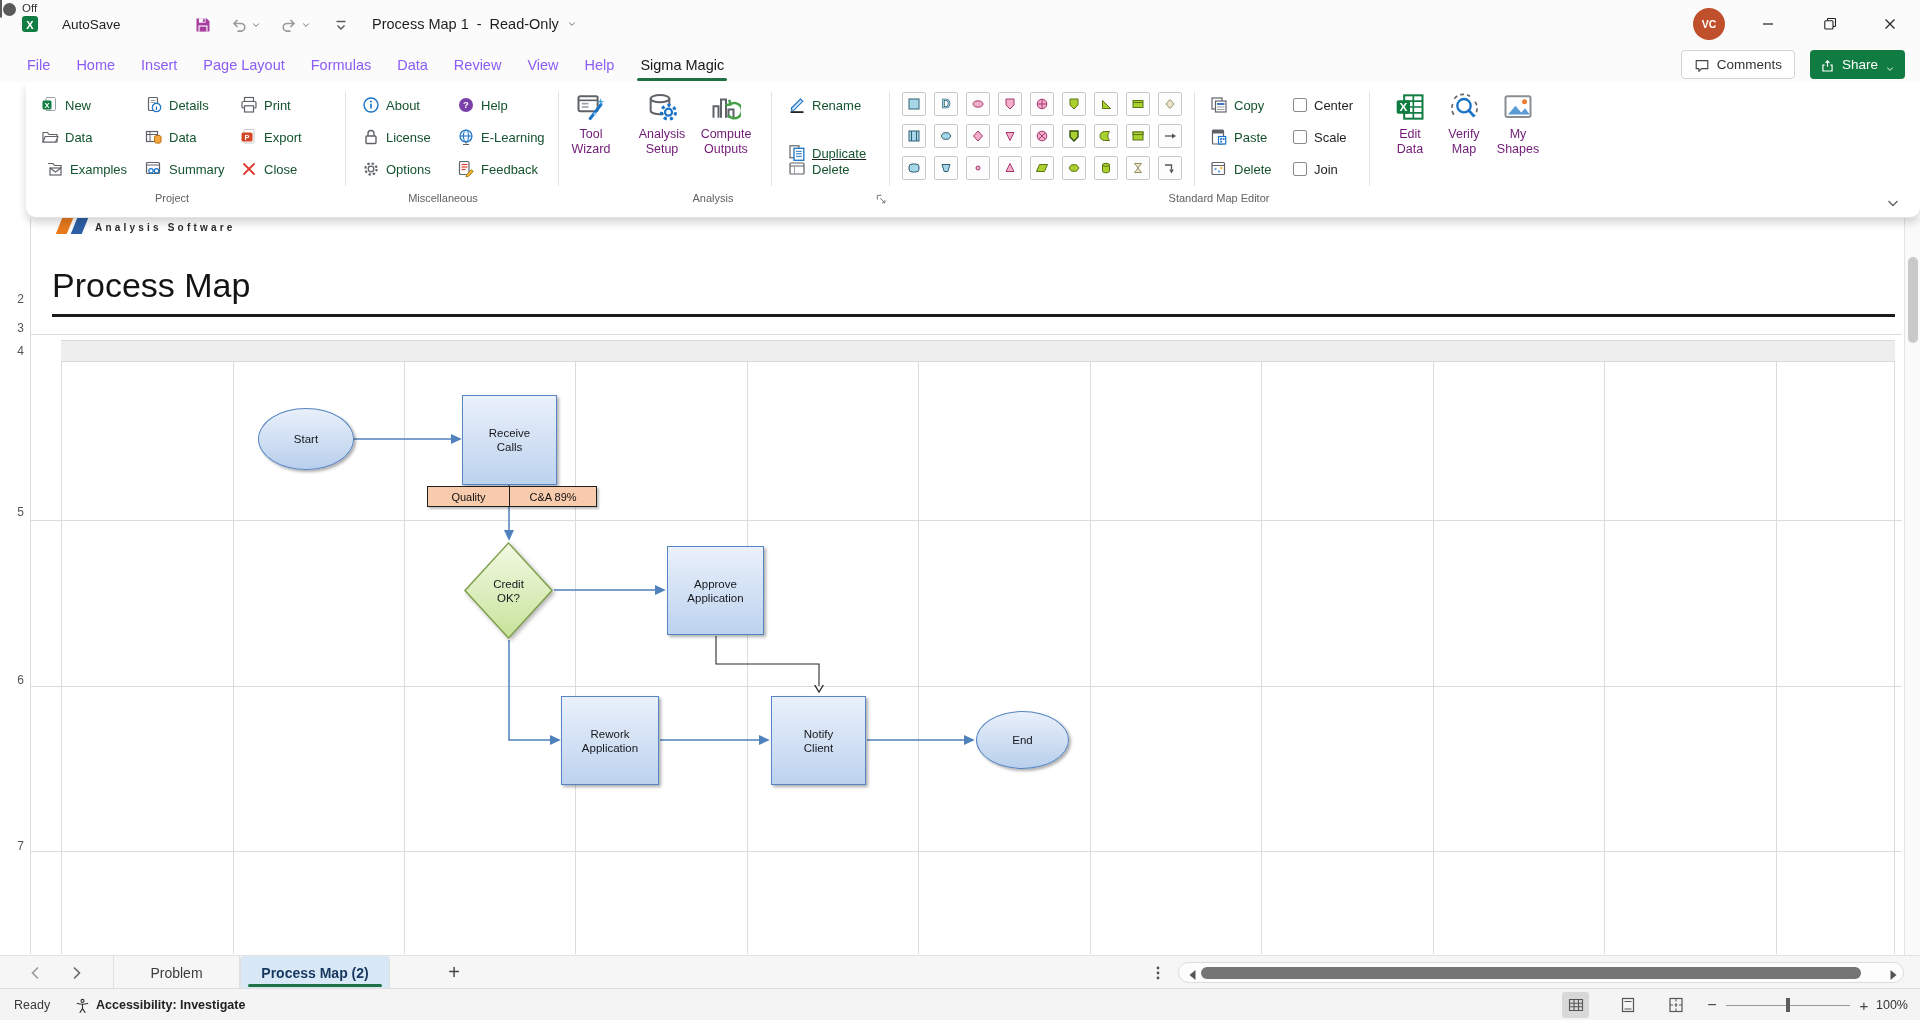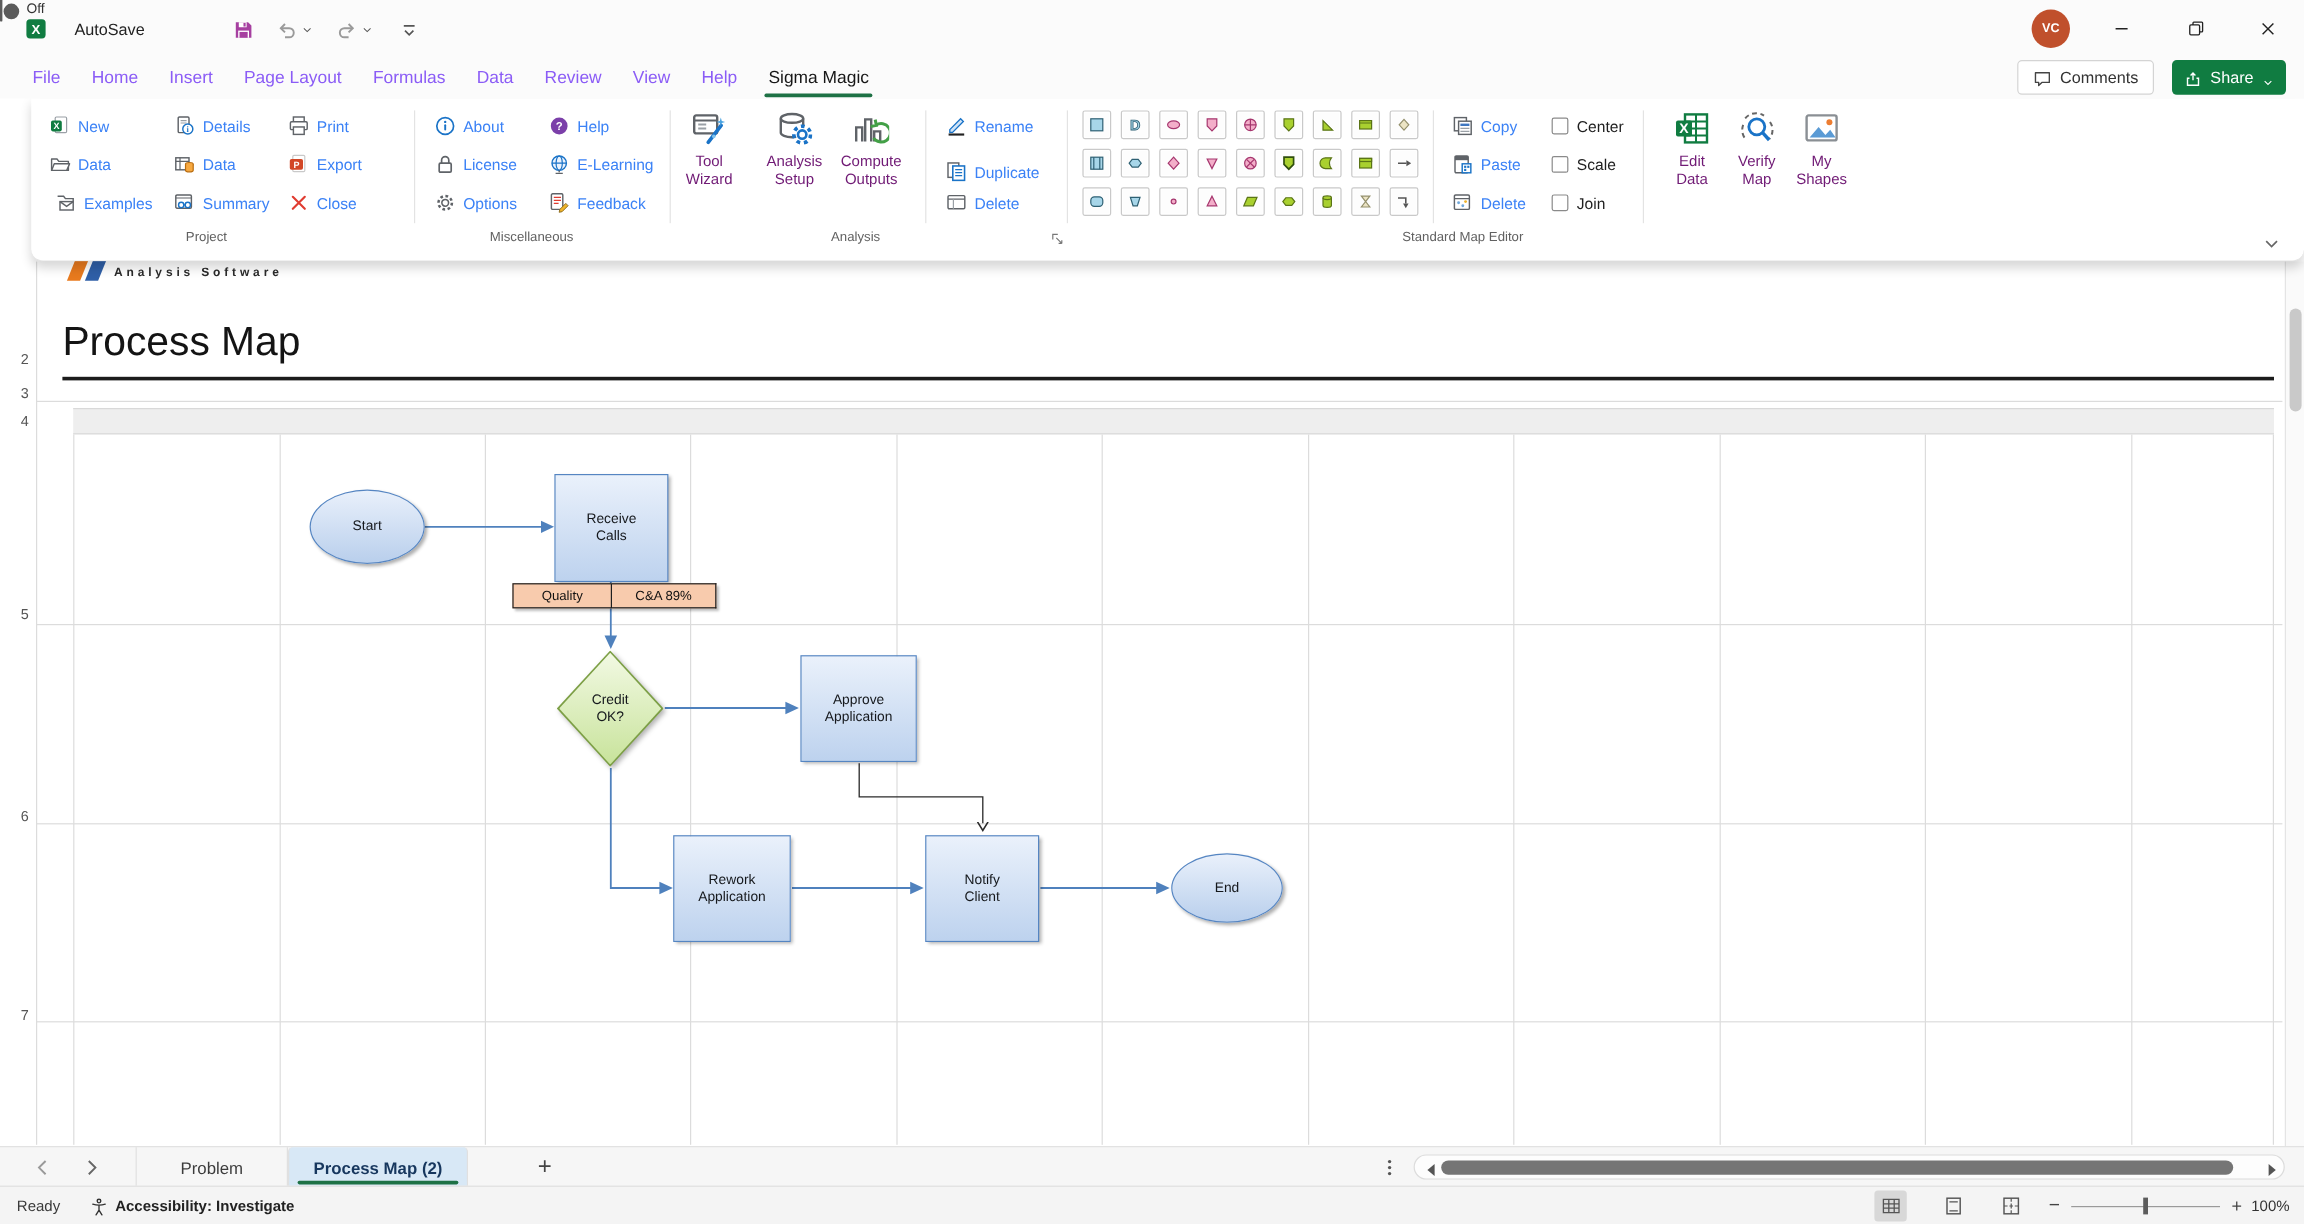--- a/index.html
+++ b/index.html
@@ -37,21 +37,21 @@
     background:#fff;display:flex;align-items:center;gap:7px;font-size:13.5px;color:#333;cursor:pointer;}
   .share-btn{position:absolute;right:15px;top:2px;height:29px;padding:0 10px;border-radius:4px;background:#107c41;color:#fff;
     display:flex;align-items:center;gap:7px;font-size:13.5px;cursor:pointer;}
 
   
   .ribbon{position:absolute;left:26px;top:82px;width:1894px;height:136px;background:#fff;z-index:20;
     border-radius:0 0 10px 10px;box-shadow:0 5px 9px rgba(0,0,0,.16);border-bottom:1px solid #e3e3e3;}
   .rsep{position:absolute;top:10px;height:94px;width:1px;background:#e3e3e3;}
   .grp-label{position:absolute;top:110px;font-size:11px;color:#616161;text-align:center;transform:translateX(-50%);white-space:nowrap;}
   .sbtn{position:absolute;height:26px;display:flex;align-items:center;gap:6px;cursor:pointer;padding:2px 4px;border-radius:3px;}
-  .sbtn .lbl{font-size:13px;color:#3b82f6;white-space:nowrap;}
+  .sbtn .lbl{font-size:13px;color:#14532d;white-space:nowrap;}
   .bigbtn{position:absolute;top:6px;width:58px;height:98px;display:flex;flex-direction:column;align-items:center;cursor:pointer;border-radius:3px;}
   .bigbtn .bico{margin-top:4px;}
   .bigbtn .lbl{margin-top:5px;font-size:12.5px;color:#701a75;text-align:center;line-height:15px;}
   .shape-cell{position:absolute;width:24px;height:24px;border:1px solid #c9c9c9;border-radius:2px;background:#fdfdfd;
     display:flex;align-items:center;justify-content:center;cursor:pointer;box-shadow:inset 0 0 0 1px #fff;}
   .ckrow{position:absolute;display:flex;align-items:center;gap:7px;height:26px;cursor:pointer;}
   .ckbox{width:14px;height:14px;border:1.3px solid #8a8a8a;border-radius:2px;background:#fff;}
   .ckrow .lbl{font-size:13px;color:#1f1f1f;}
   .dialog-launcher{position:absolute;width:16px;height:16px;cursor:pointer;}
   .collapse-chevron{position:absolute;width:20px;height:20px;cursor:pointer;}
@@ -246,20 +246,30 @@
           <path d="M4 6.5 9 11.5 14 6.5" fill="none" stroke="#555" stroke-width="1.5"></path>
         </svg>
       </span>
     <span class="item qat" style="left:330px;">
         <svg width="18" height="18" viewBox="0 0 18 18">
           <line x1="4.5" y1="5.5" x2="13.5" y2="5.5" stroke="#555" stroke-width="1.4"></line>
           <path d="M5.5 9.5 9 13l3.5-3.5" fill="none" stroke="#555" stroke-width="1.4"></path>
         </svg>
       </span>
 
+    <span class="item doc-title">
+      <span>Process Map 1</span>
+      <span>-</span>
+      <span>Read-Only</span>
+      <span class="caret8" style="display:flex;align-items:center;">
+          <svg width="18" height="18" viewBox="0 0 18 18">
+            <path d="M4 6.5 9 11.5 14 6.5" fill="none" stroke="#555" stroke-width="1.5"></path>
+          </svg>
+        </span>
+    </span>
 
 
     <span class="item avatar">VC</span>
     <span class="item winbtn" style="left:1746px;">
         <svg width="18" height="18" viewBox="0 0 18 18">
           <line x1="4" y1="9" x2="14" y2="9" stroke="#222" stroke-width="1.2"></line>
         </svg>
       </span>
     <span class="item winbtn" style="left:1808px;">
         <svg width="18" height="18" viewBox="0 0 18 18">
@@ -511,21 +521,21 @@
         <div class="rsep" style="left: 745px;"></div>
         <div class="sbtn" style="left: 758px; top: 10px;">
           <span style="display: flex;">
             <svg width="18" height="18" viewBox="0 0 18 18">
               <path d="M3.5 12 12.5 3l2.3 2.3-9 9H3.5z" fill="#cfe3f7" stroke="#1a73c7" stroke-width="1.1"></path>
               <rect x="2.5" y="15.2" width="13" height="1.8" fill="#222"></rect>
             </svg>
           </span>
           <span class="lbl">Rename</span>
         </div>
-        <div class="sbtn" style="left: 758px; top: 48px;">
+        <div class="sbtn" style="left: 758px; top: 58px; text-decoration: underline;">
           <span style="display: flex;">
             <svg width="18" height="18" viewBox="0 0 18 18">
               <rect x="2" y="1.8" width="9" height="12" fill="#fff" stroke="#5f6368" stroke-width="1.2"></rect>
               <rect x="6" y="4.3" width="9.8" height="12" fill="#fff" stroke="#1a73c7" stroke-width="1.3"></rect>
               <line x1="8" y1="7.3" x2="13.8" y2="7.3" stroke="#1a73c7"></line>
               <line x1="8" y1="9.8" x2="13.8" y2="9.8" stroke="#1a73c7"></line>
               <line x1="8" y1="12.3" x2="13.8" y2="12.3" stroke="#1a73c7"></line>
             </svg>
           </span>
           <span class="lbl">Duplicate</span>

